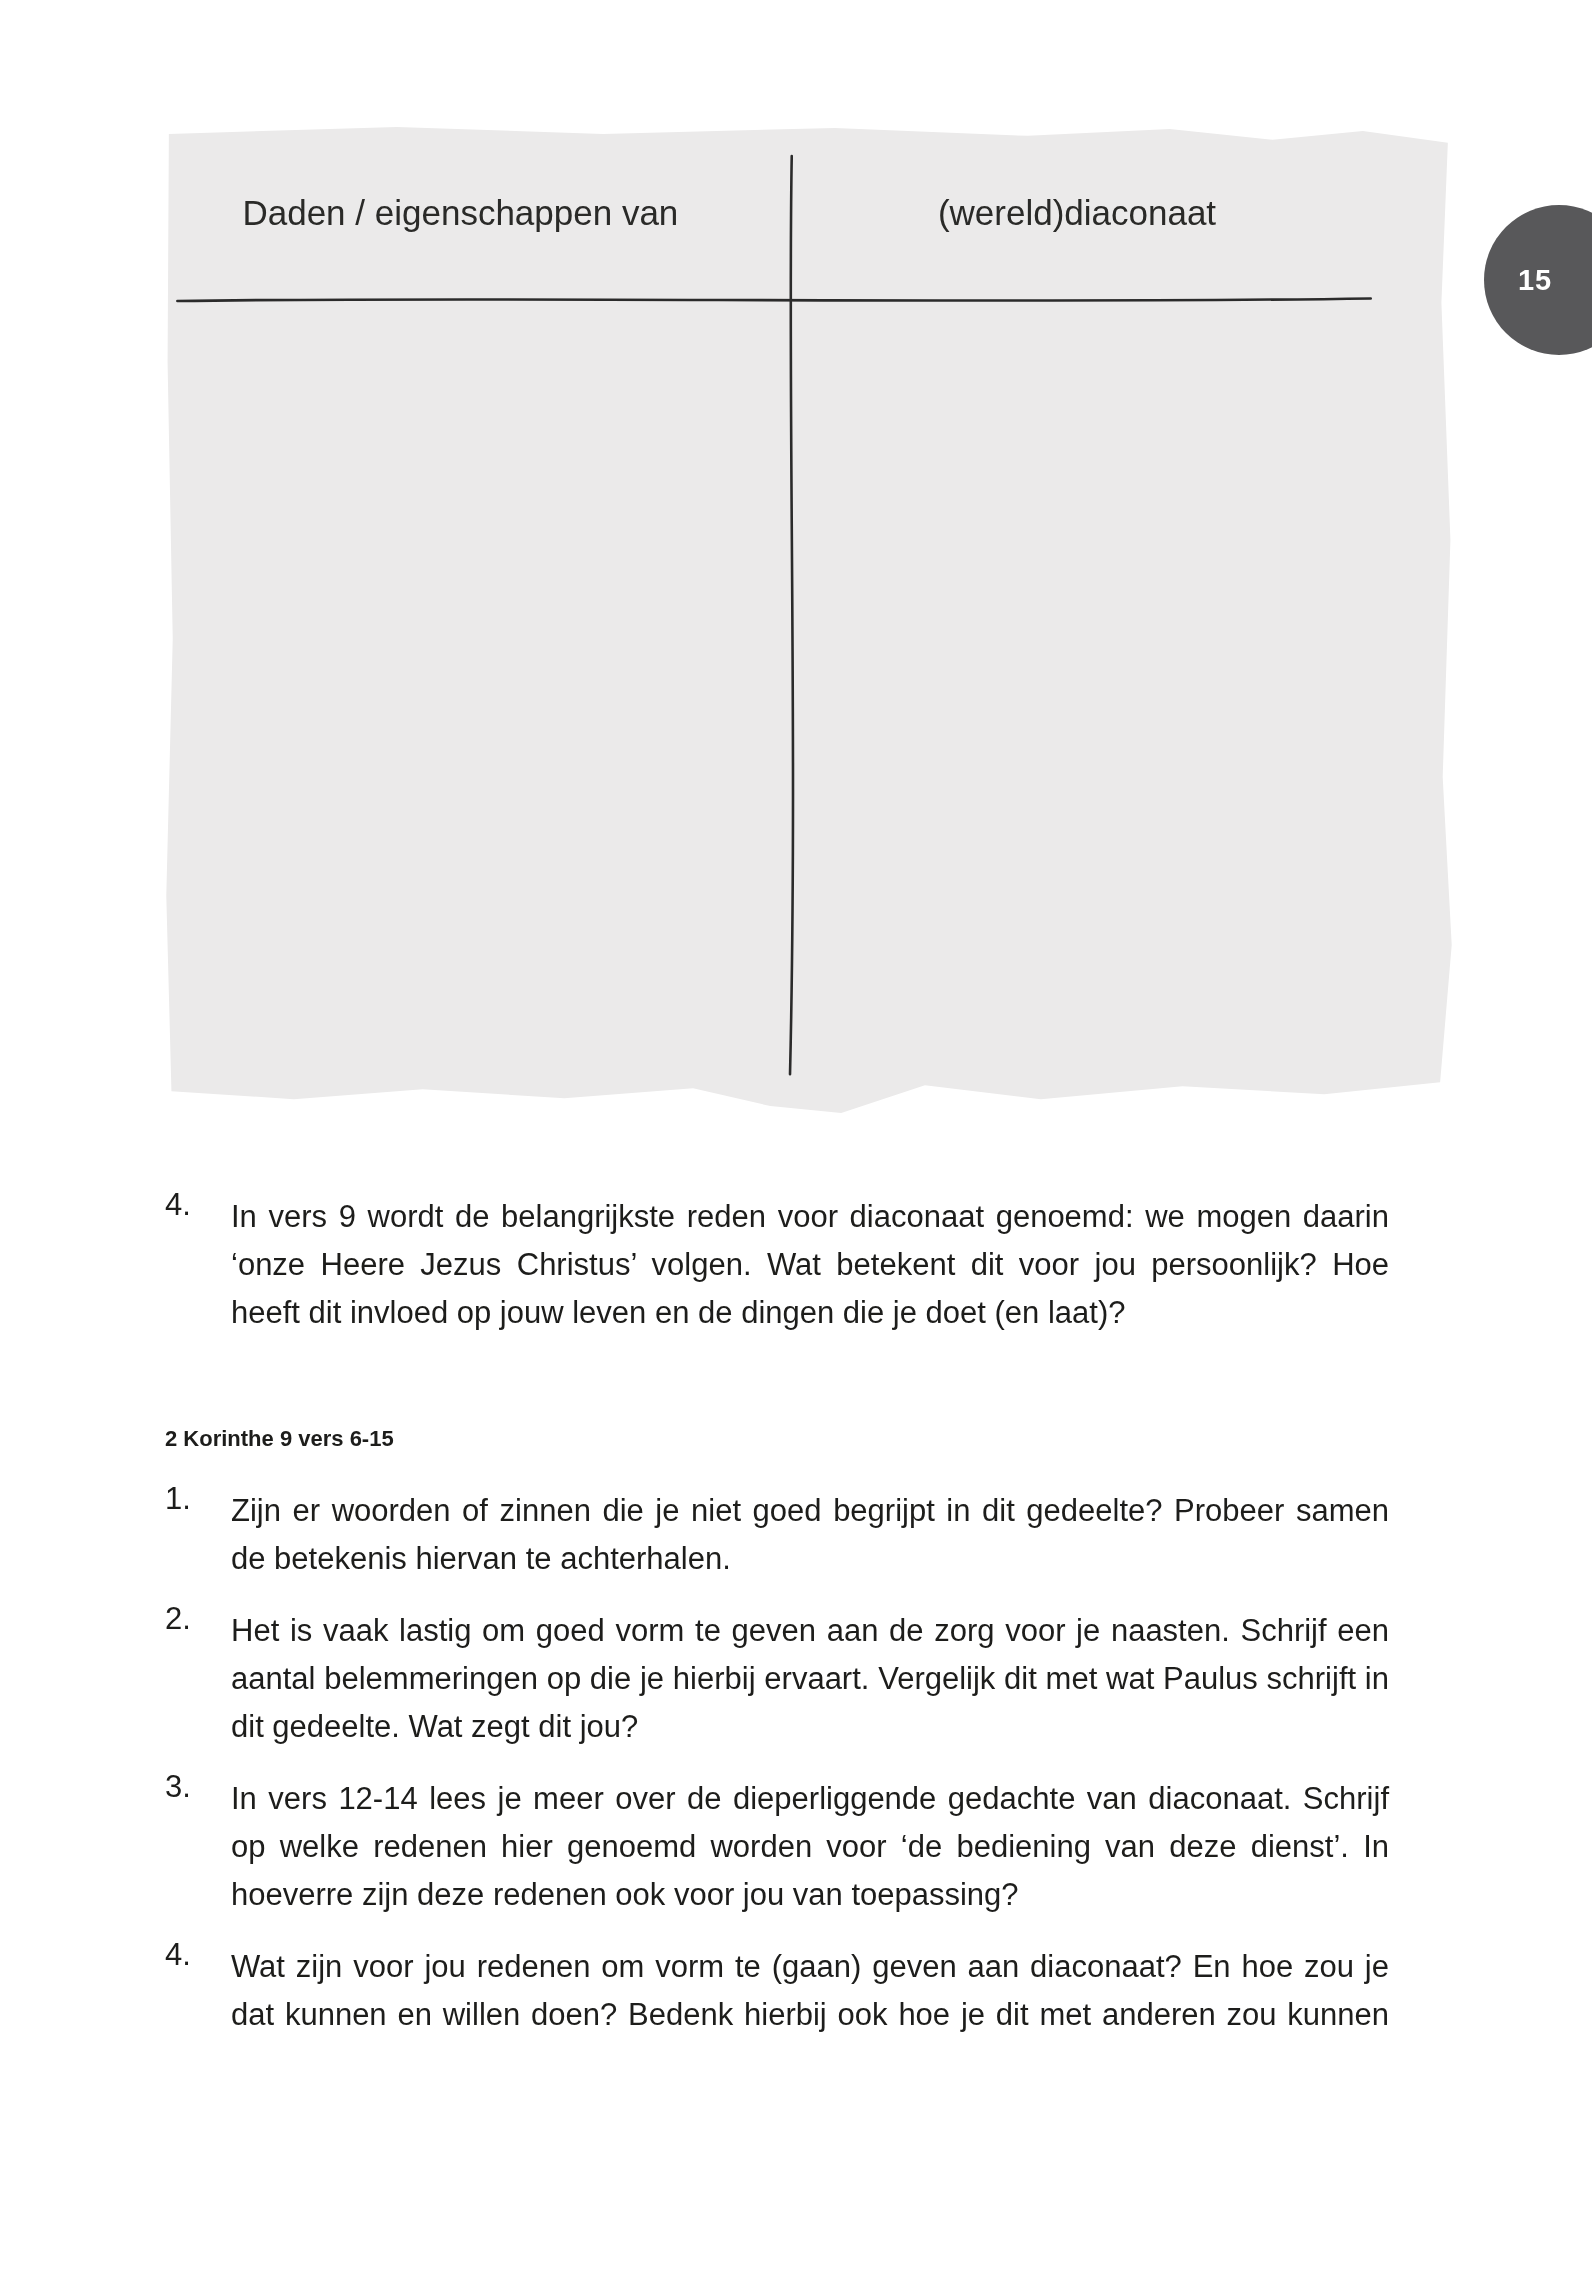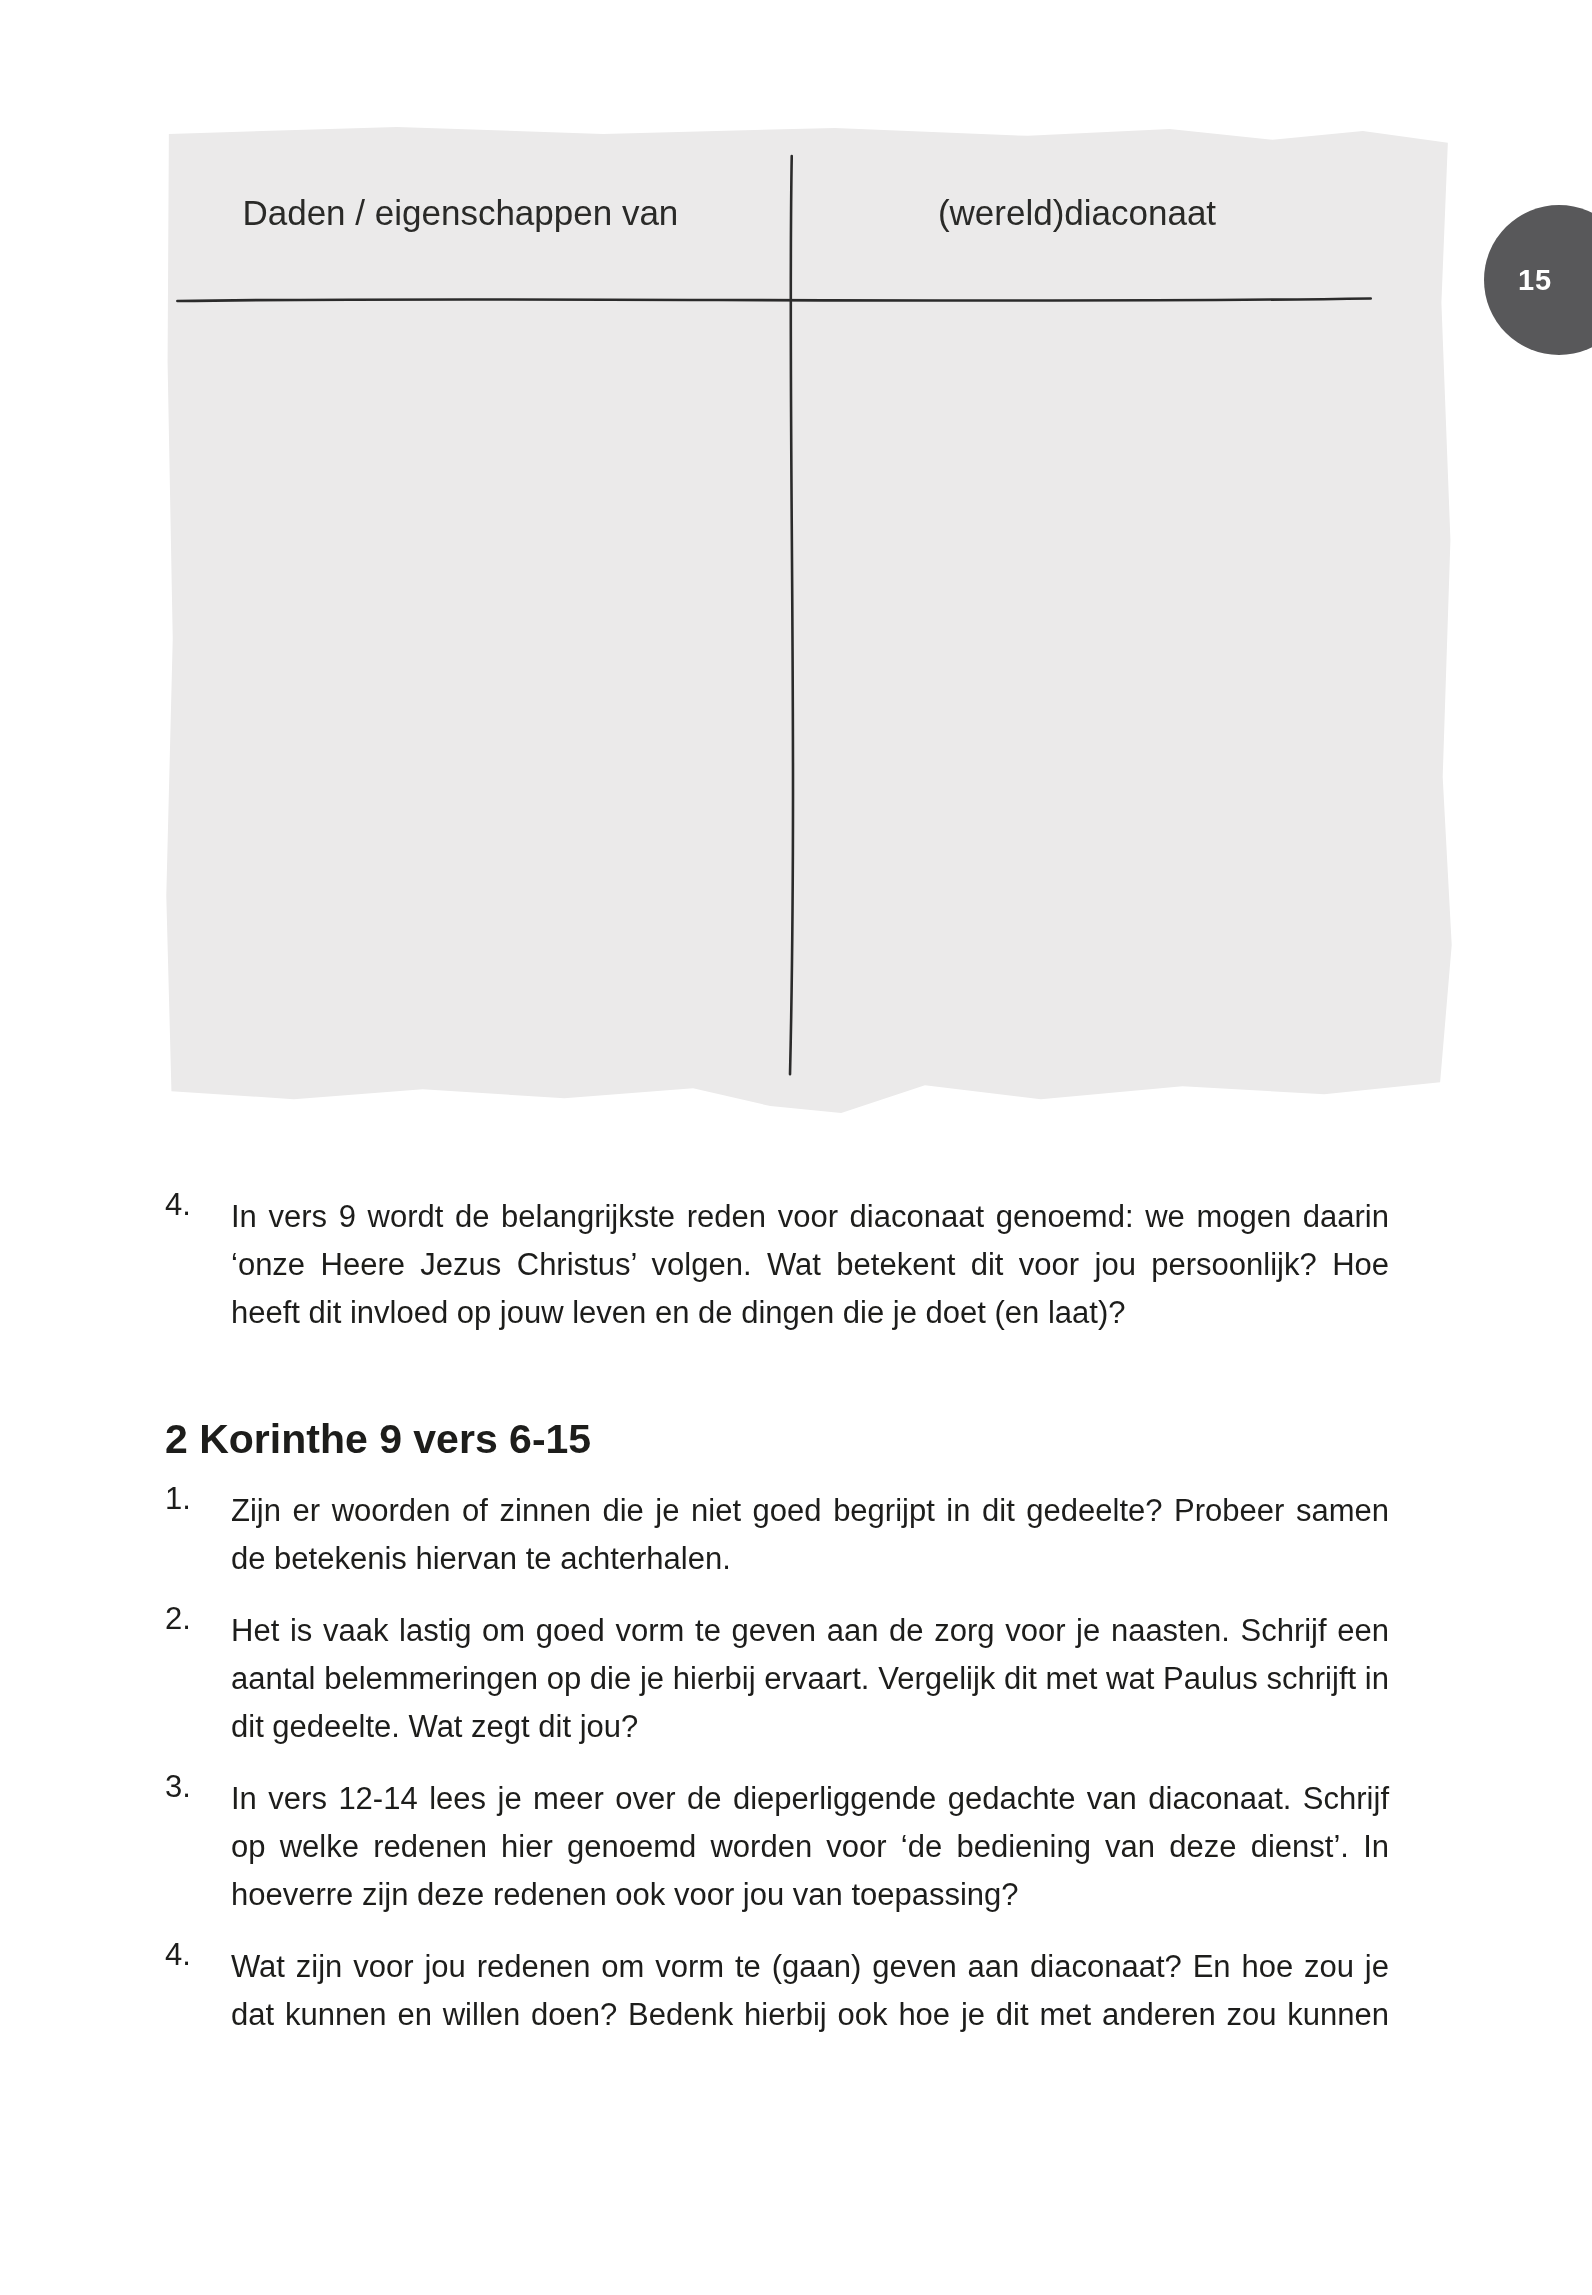--- a/index.html
+++ b/index.html
@@ -92,21 +92,21 @@
   .q-num {
     flex: 0 0 54px;
     width: 54px;
   }
   .q-text {
     flex: 1 1 auto;
     margin: 12px;
     text-align: justify;
   }
   .section-heading {
-    font-size: 41px;
+    font-size: 22px;
     line-height: 48px;
     font-weight: bold;
     margin: 66px 0 12px 0;
   }
 
   
   .divider {
     position: absolute;
     left: 0;
     top: 2106px;

